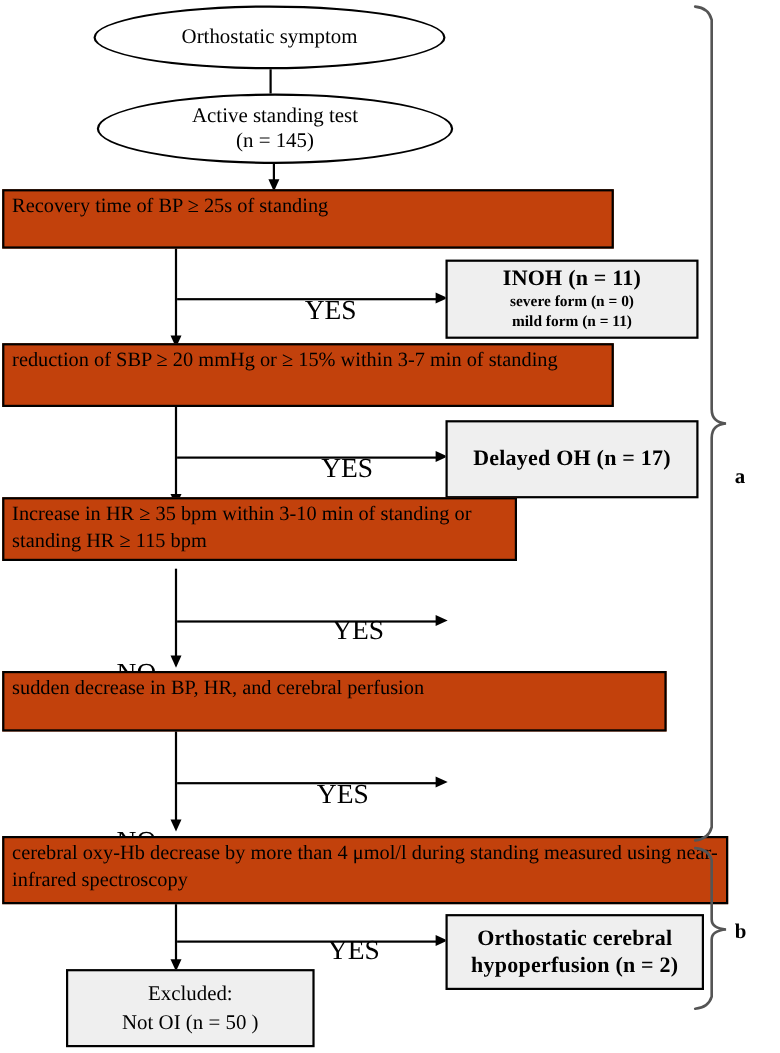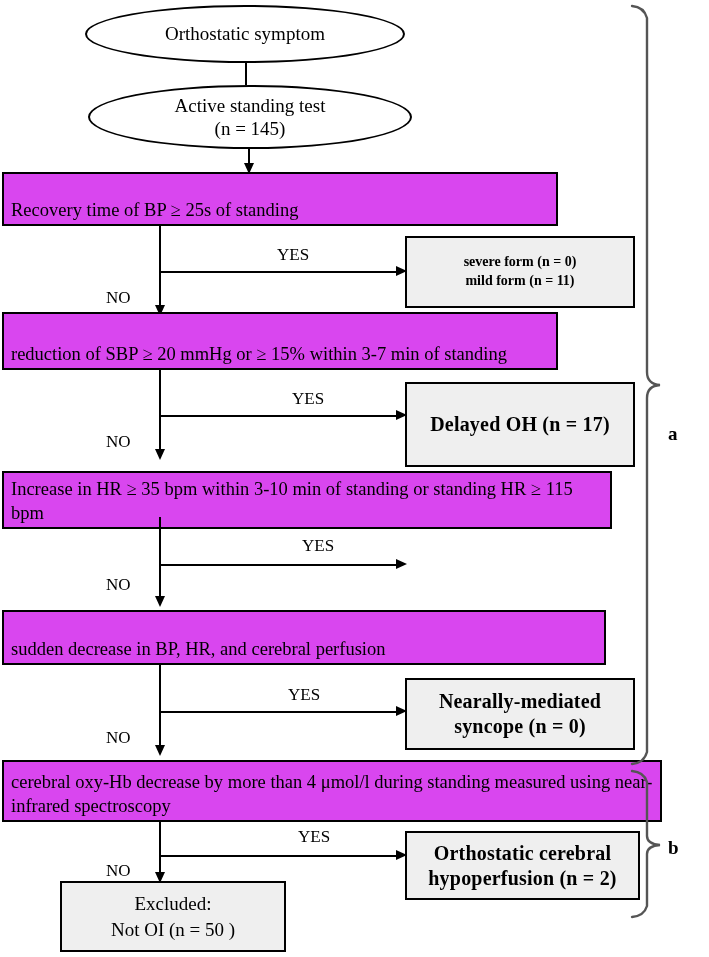--- a/index.html
+++ b/index.html
@@ -31,25 +31,25 @@
   .ellipse {
     border: 2px solid #000000;
     border-radius: 50%;
     background: #ffffff;
     font-size: 19px;
     line-height: 1.22;
   }
   
   .crit {
     border: 2.5px solid #000000;
-    background: #d946ef;
+    background: #c2410c;
     font-size: 18.5px;
     line-height: 1.3;
     align-items: flex-start;
-    justify-content: flex-end;
+    justify-content: flex-start;
     text-align: left;
     padding: 2px 6px 2px 7px;
   }
   
   .outcome {
     border: 2.5px solid #000000;
     background: #efefef;
     font-size: 19px;
     line-height: 1.24;
   }
@@ -92,23 +92,24 @@
   .arrow-right {
     position: absolute;
     width: 0;
     height: 0;
     border-top: 5.5px solid transparent;
     border-bottom: 5.5px solid transparent;
     border-left: 11px solid #000000;
   }
   .edge-label {
     position: absolute;
-    font-size: 17px;
+    font-size: 25px;
     line-height: 1;
     white-space: nowrap;
+    margin-top: 24px;
   }
   .brace-label {
     position: absolute;
     font-size: 19px;
     font-weight: bold;
     line-height: 1;
   }
   .brace {
     position: absolute;
   }
@@ -138,40 +139,41 @@
   </div>
 
   <div class="vline" style="left:159px; top:226px; height:84px;"></div>
   <div class="arrow-down" style="left:154.5px; top:305px;"></div>
   <div class="hline" style="left:161px; top:271px; width:238px;"></div>
   <div class="arrow-right" style="left:396px; top:265.5px;"></div>
   <div class="edge-label" style="left:277px; top:246px;">YES</div>
   <div class="edge-label" style="left:106px; top:289px;">NO</div>
 
   <div class="node outcome" style="left:405px; top:236px; width:230px; height:72px;">
+    <span class="title">INOH (n = 11)</span>
     <span class="sub">severe form (n = 0)</span>
     <span class="sub">mild form (n = 11)</span>
   </div>
 
   <div class="node crit" style="left:2px; top:312px; width:556px; height:58px;">
     <span>reduction of SBP ≥ 20 mmHg or ≥ 15% within 3-7 min of standing</span>
   </div>
 
   <div class="vline" style="left:159px; top:370px; height:84px;"></div>
   <div class="arrow-down" style="left:154.5px; top:449px;"></div>
   <div class="hline" style="left:161px; top:415px; width:238px;"></div>
   <div class="arrow-right" style="left:396px; top:409.5px;"></div>
   <div class="edge-label" style="left:292px; top:390px;">YES</div>
   <div class="edge-label" style="left:106px; top:433px;">NO</div>
 
-  <div class="node outcome" style="left:405px; top:382px; width:230px; height:85px;">
+  <div class="node outcome" style="left:405px; top:382px; width:230px; height:71px;">
     <span class="title">Delayed OH (n = 17)</span>
   </div>
 
-  <div class="node crit" style="left:2px; top:471px; width:610px; height:58px;">
+  <div class="node crit" style="left:2px; top:452px; width:468px; height:58px;">
     <span>Increase in HR ≥ 35 bpm within 3-10 min of standing or standing HR ≥ 115 bpm</span>
   </div>
 
   <div class="vline" style="left:159px; top:517px; height:84px;"></div>
   <div class="arrow-down" style="left:154.5px; top:596px;"></div>
   <div class="hline" style="left:161px; top:564px; width:238px;"></div>
   <div class="arrow-right" style="left:396px; top:558.5px;"></div>
   <div class="edge-label" style="left:302px; top:537px;">YES</div>
   <div class="edge-label" style="left:106px; top:576px;">NO</div>
 
@@ -180,24 +182,20 @@
     <span>sudden decrease in BP, HR, and cerebral perfusion</span>
   </div>
 
   <div class="vline" style="left:159px; top:665px; height:84px;"></div>
   <div class="arrow-down" style="left:154.5px; top:745px;"></div>
   <div class="hline" style="left:161px; top:711px; width:238px;"></div>
   <div class="arrow-right" style="left:396px; top:705.5px;"></div>
   <div class="edge-label" style="left:288px; top:686px;">YES</div>
   <div class="edge-label" style="left:106px; top:729px;">NO</div>
 
-  <div class="node outcome" style="left:405px; top:678px; width:230px; height:72px;">
-    <span class="title">Nearally-mediated</span>
-    <span class="title">syncope (n = 0)</span>
-  </div>
 
   <div class="node crit" style="left:2px; top:760px; width:660px; height:62px;">
     <span>cerebral oxy-Hb decrease by more than 4 μmol/l during standing measured using near-infrared spectroscopy</span>
   </div>
 
   <div class="vline" style="left:159px; top:822px; height:54px;"></div>
   <div class="arrow-down" style="left:154.5px; top:872px;"></div>
   <div class="hline" style="left:161px; top:855px; width:238px;"></div>
   <div class="arrow-right" style="left:396px; top:849.5px;"></div>
   <div class="edge-label" style="left:298px; top:828px;">YES</div>

